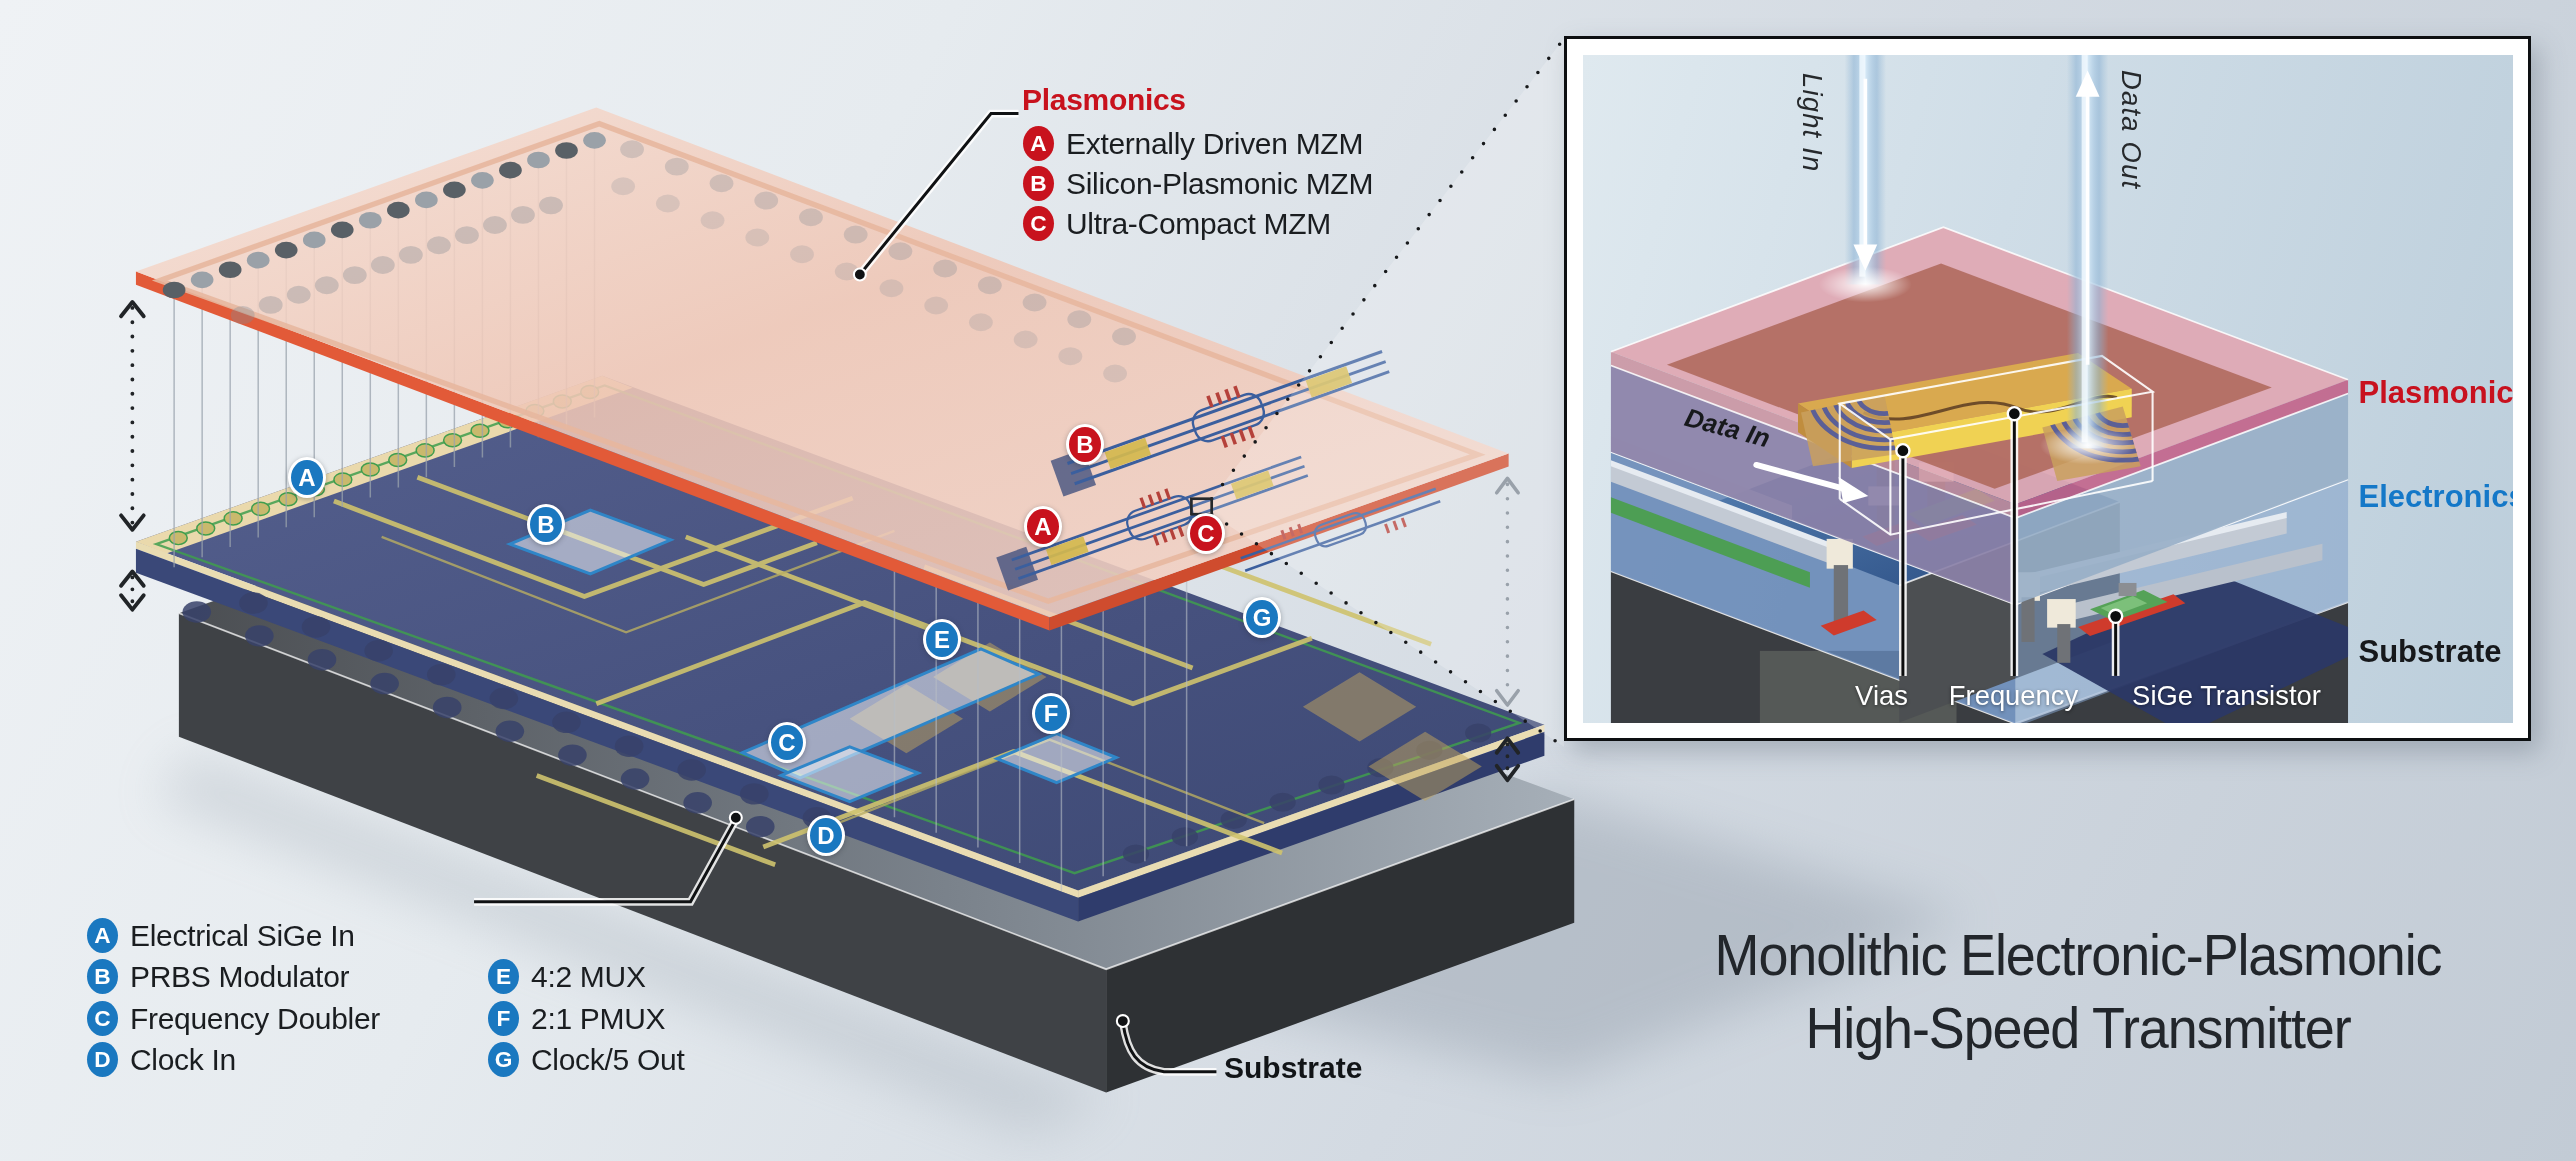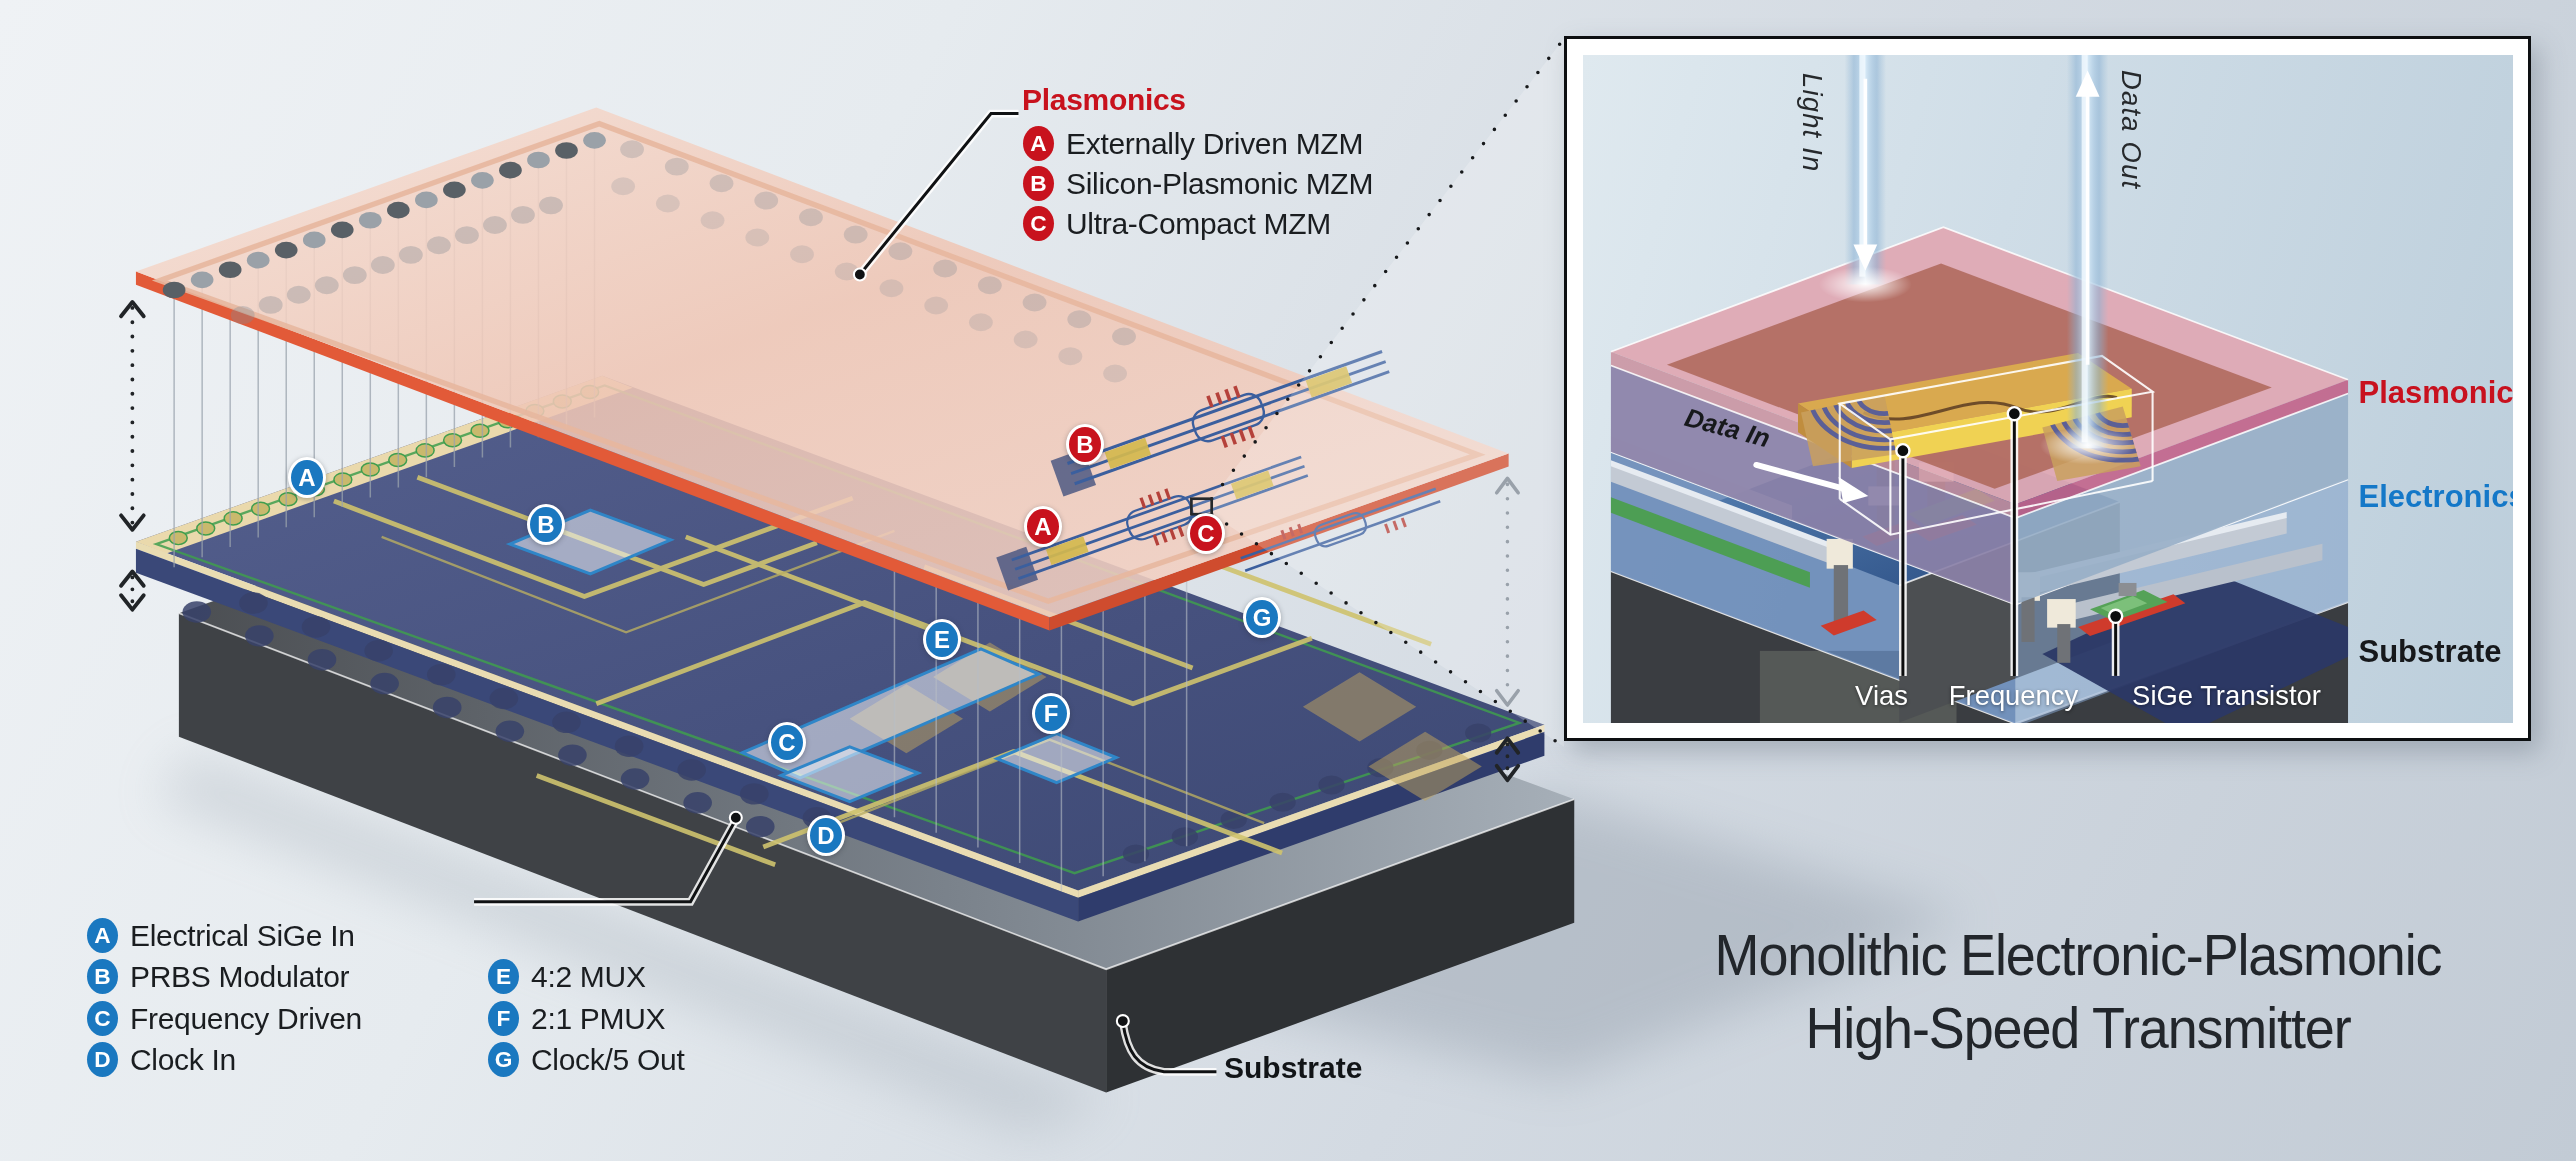--- a/index.html
+++ b/index.html
@@ -407,21 +407,21 @@
   <div class="legend-row" style="left:87px;top:918px;">
     <span class="legend-badge blue">A</span>
     <span class="lbl">Electrical SiGe In</span>
   </div>
   <div class="legend-row" style="left:87px;top:959px;">
     <span class="legend-badge blue">B</span>
     <span class="lbl">PRBS Modulator</span>
   </div>
   <div class="legend-row" style="left:87px;top:1001px;">
     <span class="legend-badge blue">C</span>
-    <span class="lbl">Frequency Driven</span>
+    <span class="lbl">Frequency Doubler</span>
   </div>
   <div class="legend-row" style="left:87px;top:1042px;">
     <span class="legend-badge blue">D</span>
     <span class="lbl">Clock In</span>
   </div>
   <div class="legend-row" style="left:488px;top:959px;">
     <span class="legend-badge blue">E</span>
     <span class="lbl">4:2 MUX</span>
   </div>
   <div class="legend-row" style="left:488px;top:1001px;">

